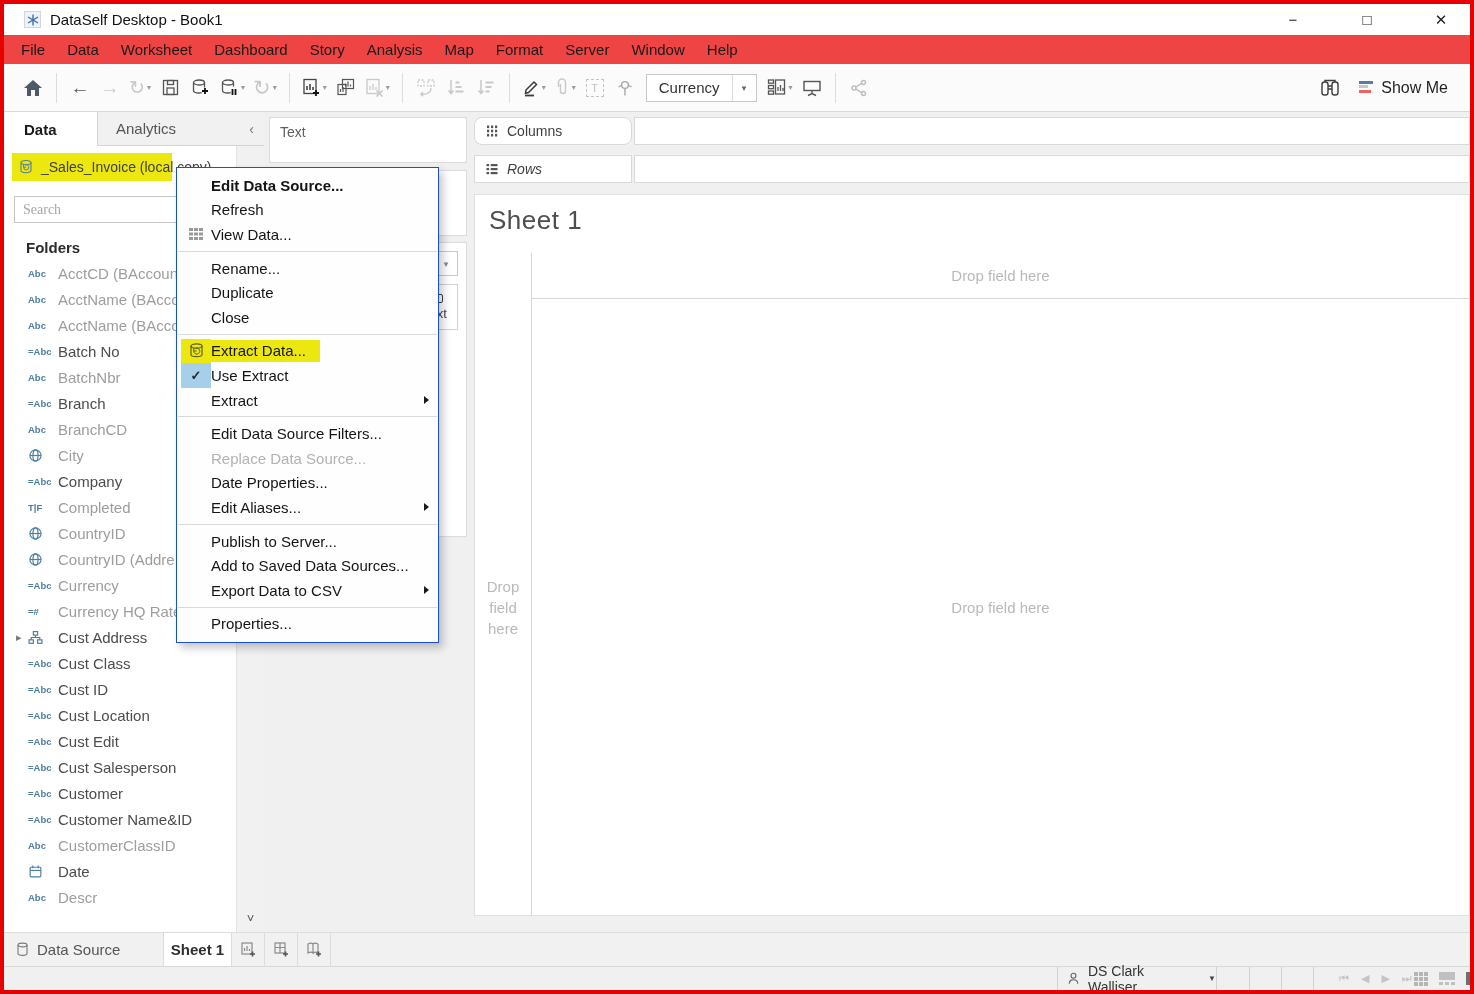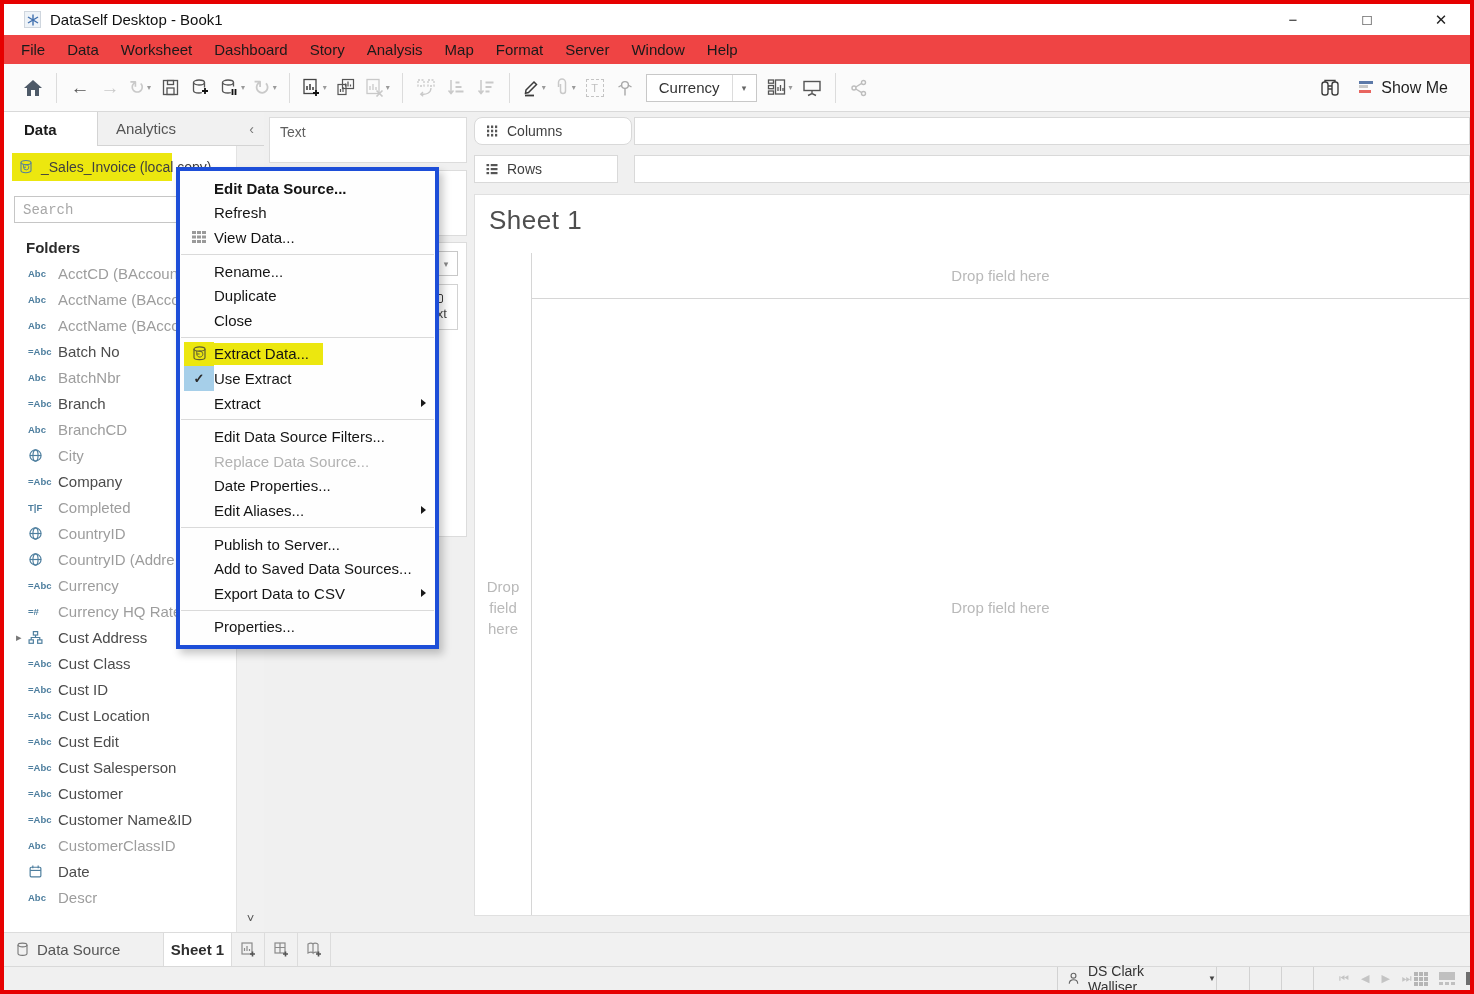--- a/index.html
+++ b/index.html
@@ -46,21 +46,21 @@
   .side-body { left:0; top:34px; width:232px; bottom:0; background:#fff; overflow:hidden; }
   .side-gutter { left:232px; top:34px; width:28px; bottom:0; background:#f1f1f1; border-left:1px solid #e3e3e3; }
   .scroll-chevron { position:absolute; bottom:6px; left:0; right:0; text-align:center; color:#555; font-size:13px; }
 
   .ds-row { position:relative; height:30px; margin-top:6px; display:flex; align-items:center; }
   .ds-hl { position:absolute; left:8px; top:1px; width:160px; height:28px; background:#ece70f; }
   .ds-content { position:relative; display:flex; align-items:center; gap:7px; padding-left:14px; white-space:nowrap; }
   .ds-name { font-size:14px; color:#3f3f3f; }
 
   .search-wrap { margin:14px 6px 0 10px; }
-  .search-input { width:100%; height:27px; border:1px solid #c6c6c6; background:#fff; font-size:14px; color:#444; padding:6px 8px; font-family:Liberation Mono, monospace; }
+  .search-input { width:100%; height:27px; border:1px solid #c6c6c6; background:#fff; font-size:14px; color:#444; padding:6px 8px; font-family:Liberation Serif, serif; }
   .search-input::placeholder { color:#a8a8a8; }
 
   .folders-h { margin:16px 0 4px 22px; font-size:15px; font-weight:bold; color:#2b2b2b; }
   .fields { }
   .frow { position:relative; height:26px; display:flex; align-items:center; padding-left:24px; white-space:nowrap; overflow:hidden; }
   .frow .exp { position:absolute; left:12px; color:#777; font-size:11px; }
   .ficell { width:30px; display:flex; align-items:center; }
   .fi { stroke:#4d7e9e; fill:none; stroke-width:1.1; width:15px; height:15px; }
   .fi-txt { color:#4d7e9e; font-size:9.5px; font-weight:bold; }
   .flabel { font-size:15px; color:#4c4c4c; }
@@ -97,21 +97,21 @@
   .statusbar { left:0; top:962px; right:0; height:24px; background:#f0f0f0; border-top:1px solid #d9d9d9; }
   .scell { position:absolute; top:0; bottom:0; border-left:1px solid #d2d2d2; }
   .user-cell { left:1053px; width:160px; display:flex; align-items:center; gap:7px; padding-left:8px; border-right:1px solid #d2d2d2; }
   .user-name { font-size:14px; color:#333; }
   .user-caret { font-size:8px; color:#444; margin-left:4px; }
   .nav-icons { position:absolute; left:1335px; top:0; bottom:0; display:flex; align-items:center; gap:12px; color:#c4c4c4; font-size:11px; }
   .view-icons { position:absolute; left:1410px; top:0; bottom:0; display:flex; align-items:center; gap:11px; }
   .darkstrip { left:0; top:986px; right:0; height:4px; background:#20242b; }
 
   
-  .cmenu { left:172px; top:163px; width:263px; background:#fefefe; border:4px solid #1d4ed8;
+  .cmenu { left:172px; top:163px; width:263px; background:#fefefe; border:1px solid #1d4ed8;
            box-shadow:4px 5px 8px rgba(0,0,0,0.22); padding:5px 0 6px 0; z-index:50; }
   .cm-item { height:24.6px; display:flex; align-items:center; position:relative; }
   .cm-ico { width:30px; margin-left:4px; height:100%; display:flex; align-items:center; justify-content:center; flex:none; }
   .cm-ico.bg-yellow { background:#ece70f; }
   .cm-ico.bg-blue { background:#a6cfe9; }
   .cm-label { font-size:15px; color:#141414; white-space:nowrap; }
   .cm-item.bold .cm-label { font-weight:bold; }
   .cm-item.disabled .cm-label { color:#b2b2b2; }
   .cm-label.hl { background:#ece70f; margin-left:-5px; padding:2.5px 14px 2.5px 5px; }
   .cm-sub { position:absolute; right:9px; width:0; height:0; border-left:5px solid #1a1a1a; border-top:4px solid transparent; border-bottom:4px solid transparent; }
@@ -543,21 +543,21 @@
             <rect x="6" y="5.7" width="2.2" height="2.6"></rect>
             <rect x="6" y="9.9" width="2.2" height="2.6"></rect>
             <rect x="10" y="1.5" width="2.2" height="2.6"></rect>
             <rect x="10" y="5.7" width="2.2" height="2.6"></rect>
             <rect x="10" y="9.9" width="2.2" height="2.6"></rect>
           </g>
         </svg>
       <span>Columns</span>
     </div>
     <div class="abs shelf-value" style="left:630px; top:5px; width:836px; height:28px;"></div>
-    <div class="abs shelf-label" style="left:470px; top:43px; width:144px; height:28px;">
+    <div class="abs shelf-label" style="left:470px; top:43px; width:158px; height:28px;font-style:italic;">
       <svg width="14" height="14" viewBox="0 0 14 14" fill="#555">
           <g>
             <rect x="1.5" y="2" width="2.6" height="2.2"></rect>
             <rect x="5.7" y="2" width="6.8" height="2.2"></rect>
             <rect x="1.5" y="6" width="2.6" height="2.2"></rect>
             <rect x="5.7" y="6" width="6.8" height="2.2"></rect>
             <rect x="1.5" y="10" width="2.6" height="2.2"></rect>
             <rect x="5.7" y="10" width="6.8" height="2.2"></rect>
           </g>
         </svg>

